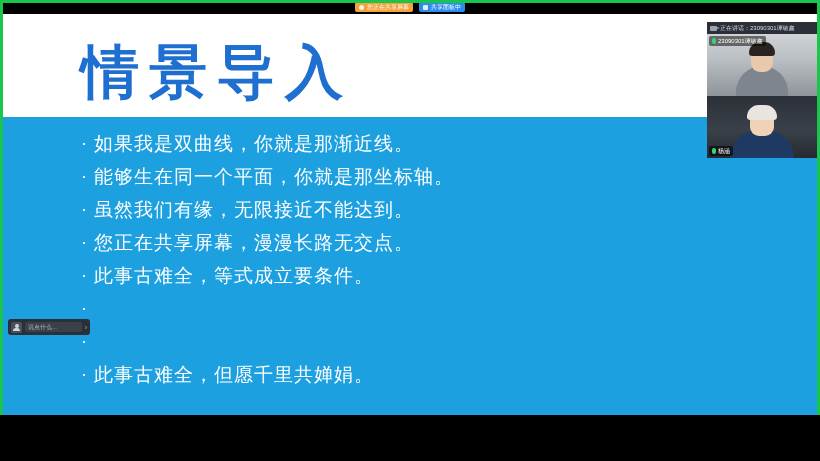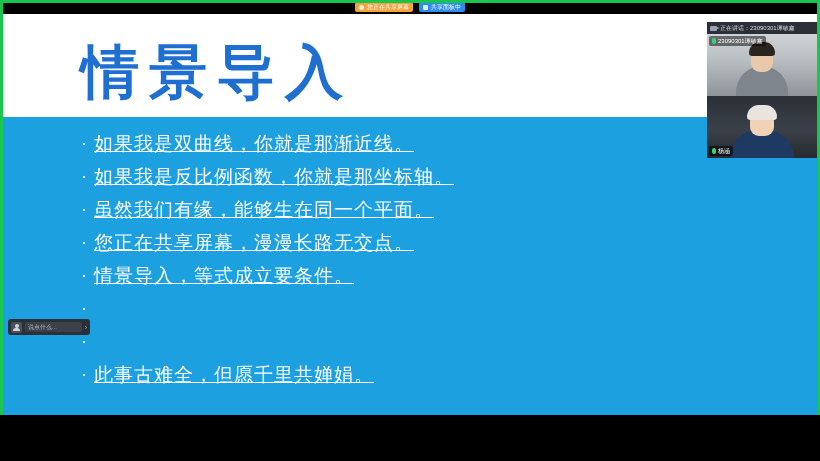--- a/index.html
+++ b/index.html
@@ -119,21 +119,20 @@
     margin-right: 7px;
     flex: 0 0 auto;
   }
   .bullet-text {
     color: #ffffff;
     font-family: "DejaVu Serif", serif;
     font-size: 19px;
     line-height: 22px;
     letter-spacing: 1px;
     white-space: nowrap;
-    text-decoration: underline;
   }
 
   
   .video-panel {
     position: absolute;
     right: 3px;
     top: 22px;
     width: 110px;
     z-index: 50;
   }
@@ -336,36 +335,36 @@
 
     <div class="bullets">
 
       <div class="bullet">
         <span class="bullet-dot">·</span>
         <span class="bullet-text">如果我是双曲线，你就是那渐近线。</span>
       </div>
 
       <div class="bullet">
         <span class="bullet-dot">·</span>
-        <span class="bullet-text">如果我是反比例函数，你就是那坐标轴。</span>
-      </div>
-
-      <div class="bullet">
-        <span class="bullet-dot">·</span>
-        <span class="bullet-text">虽然我们有缘，能够生在同一个平面。</span>
+        <span class="bullet-text">能够生在同一个平面，你就是那坐标轴。</span>
+      </div>
+
+      <div class="bullet">
+        <span class="bullet-dot">·</span>
+        <span class="bullet-text">虽然我们有缘，无限接近不能达到。</span>
       </div>
 
       <div class="bullet">
         <span class="bullet-dot">·</span>
         <span class="bullet-text">您正在共享屏幕，漫漫长路无交点。</span>
       </div>
 
       <div class="bullet">
         <span class="bullet-dot">·</span>
-        <span class="bullet-text">情景导入，等式成立要条件。</span>
+        <span class="bullet-text">此事古难全，等式成立要条件。</span>
       </div>
 
       <div class="bullet">
         <span class="bullet-dot">·</span>
       </div>
 
       <div class="bullet">
         <span class="bullet-dot">·</span>
       </div>
 

